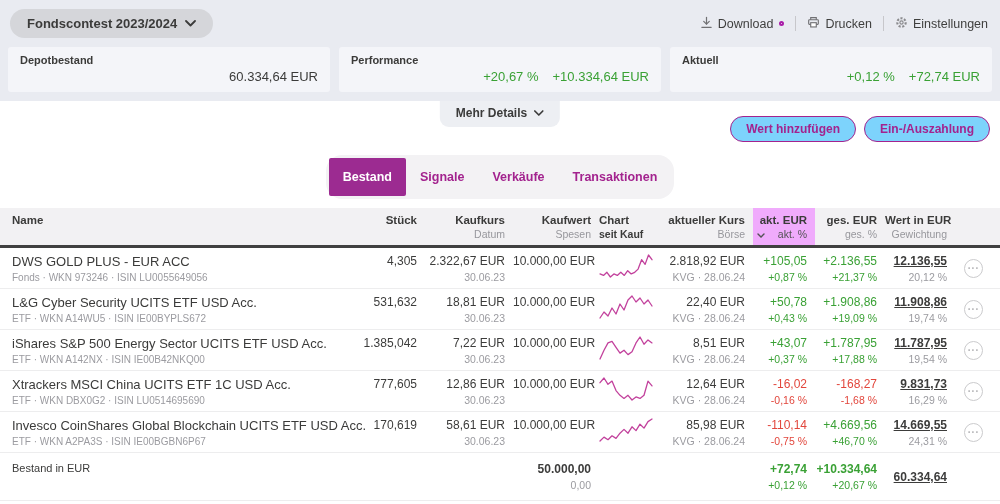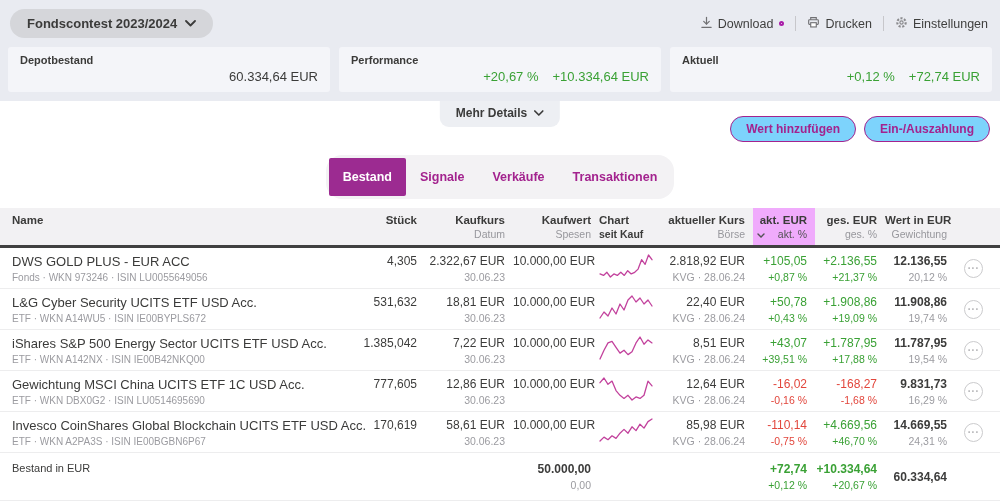--- a/index.html
+++ b/index.html
@@ -60,21 +60,21 @@
   th.col-chart .th-sub { font-weight: bold; color: #3b3b3a; }
   th.col-sorted { background: #f0abfc; }
   th.col-sorted .th-sub { color: #525254; display: flex; justify-content: flex-end; align-items: center; gap: 13px; }
   tbody td { border-bottom: 1px solid #ededee; padding: 5px 8px 5px 0; vertical-align: middle; white-space: nowrap; }
   td.name-cell { padding-left: 12px; }
   .fund-name { font-size: 13px; font-weight: normal; cursor: pointer; }
   .fund-meta { font-size: 10px; color: #9b9ba0; margin-top: 3px; }
   td.num { text-align: right; }
   .cell-main { font-size: 12px; color: #3c3c3b; }
   .cell-sub { font-size: 10.5px; color: #9b9ba0; margin-top: 3px; min-height: 12px; }
-  td.wert-cell .cell-main { font-weight: bold; }
+  td.wert-cell .cell-main { font-weight: bold; text-decoration: underline; }
   td.chart-cell { text-align: center; }
   .pos, .cell-sub.pos { color: #3aa135; }
   .neg, .cell-sub.neg { color: #e2463c; }
   td.menu-cell { text-align: center; }
   .menu-btn {
     width: 19px; height: 19px; border: 1px solid #cbcbcd; border-radius: 50%;
     color: #b2b2b5; font-size: 10px; font-weight: bold; letter-spacing: 0.5px;
     display: flex; align-items: center; justify-content: center; margin: 0 auto; cursor: pointer;
   }
   tr.total-two td { padding: 9px 8px 9px 0; }
@@ -346,38 +346,38 @@
       <span class="spark"><svg width="54" height="26" viewBox="0 0 54 26">
               <polyline points="1.0,24.0 5.0,15.2 9.0,7.9 13.0,6.4 17.0,12.3 21.0,18.1 25.0,15.2 29.0,19.6 33.0,16.7 37.0,7.9 41.0,2.0 45.0,9.3 49.0,4.9 53.0,7.9" fill="none" stroke="#c2419c" stroke-width="1.3" stroke-linejoin="round" stroke-linecap="round"></polyline>
             </svg></span>
     </td>
     <td class="num">
       <div class="cell-main">8,51 EUR</div>
       <div class="cell-sub">KVG · 28.06.24</div>
     </td>
     <td class="num">
       <div class="cell-main trend pos">+43,07</div>
-      <div class="cell-sub trend pos">+39,51 %</div>
+      <div class="cell-sub trend pos">+0,37 %</div>
     </td>
     <td class="num">
       <div class="cell-main trend pos">+1.787,95</div>
       <div class="cell-sub trend pos">+17,88 %</div>
     </td>
     <td class="num wert-cell">
       <div class="cell-main">11.787,95</div>
       <div class="cell-sub">19,54 %</div>
     </td>
     <td class="menu-cell">
       <div class="menu-btn">···</div>
     </td>
   </tr>
 
   <tr>
     <td class="name-cell">
-      <div class="fund-name">Gewichtung MSCI China UCITS ETF 1C USD Acc.</div>
+      <div class="fund-name">Xtrackers MSCI China UCITS ETF 1C USD Acc.</div>
       <div class="fund-meta">ETF · WKN DBX0G2 · ISIN LU0514695690</div>
     </td>
     <td class="num">
       <div class="cell-main">777,605</div>
       <div class="cell-sub"></div>
     </td>
     <td class="num">
       <div class="cell-main">12,86 EUR</div>
       <div class="cell-sub">30.06.23</div>
     </td>

